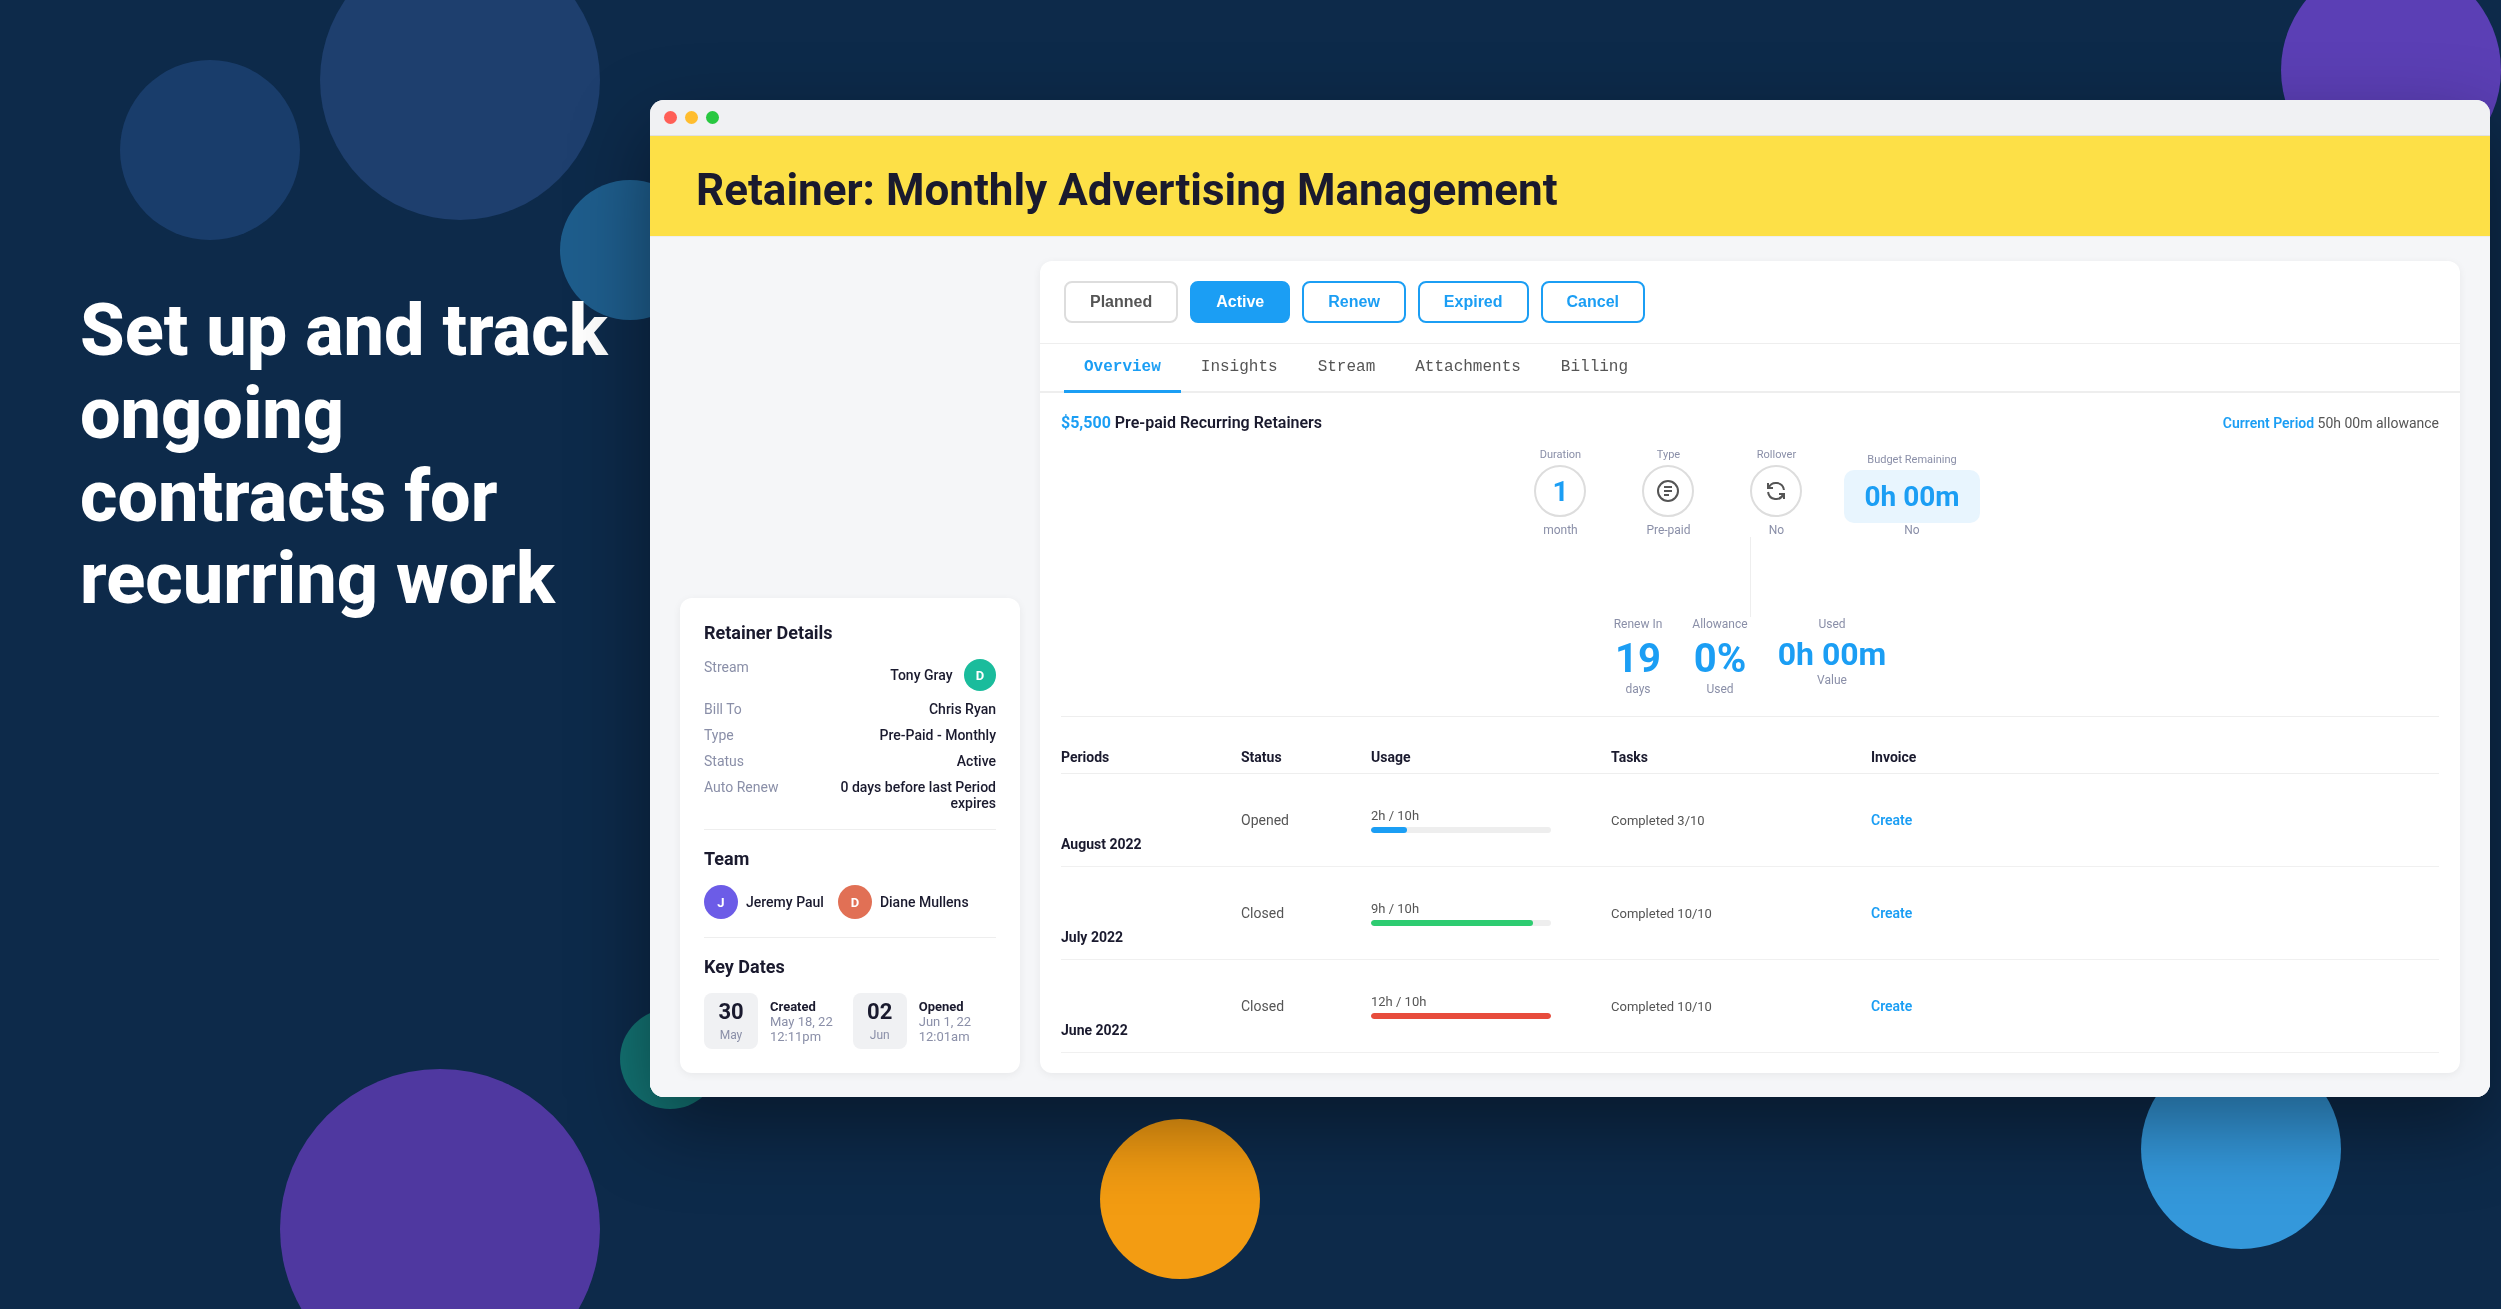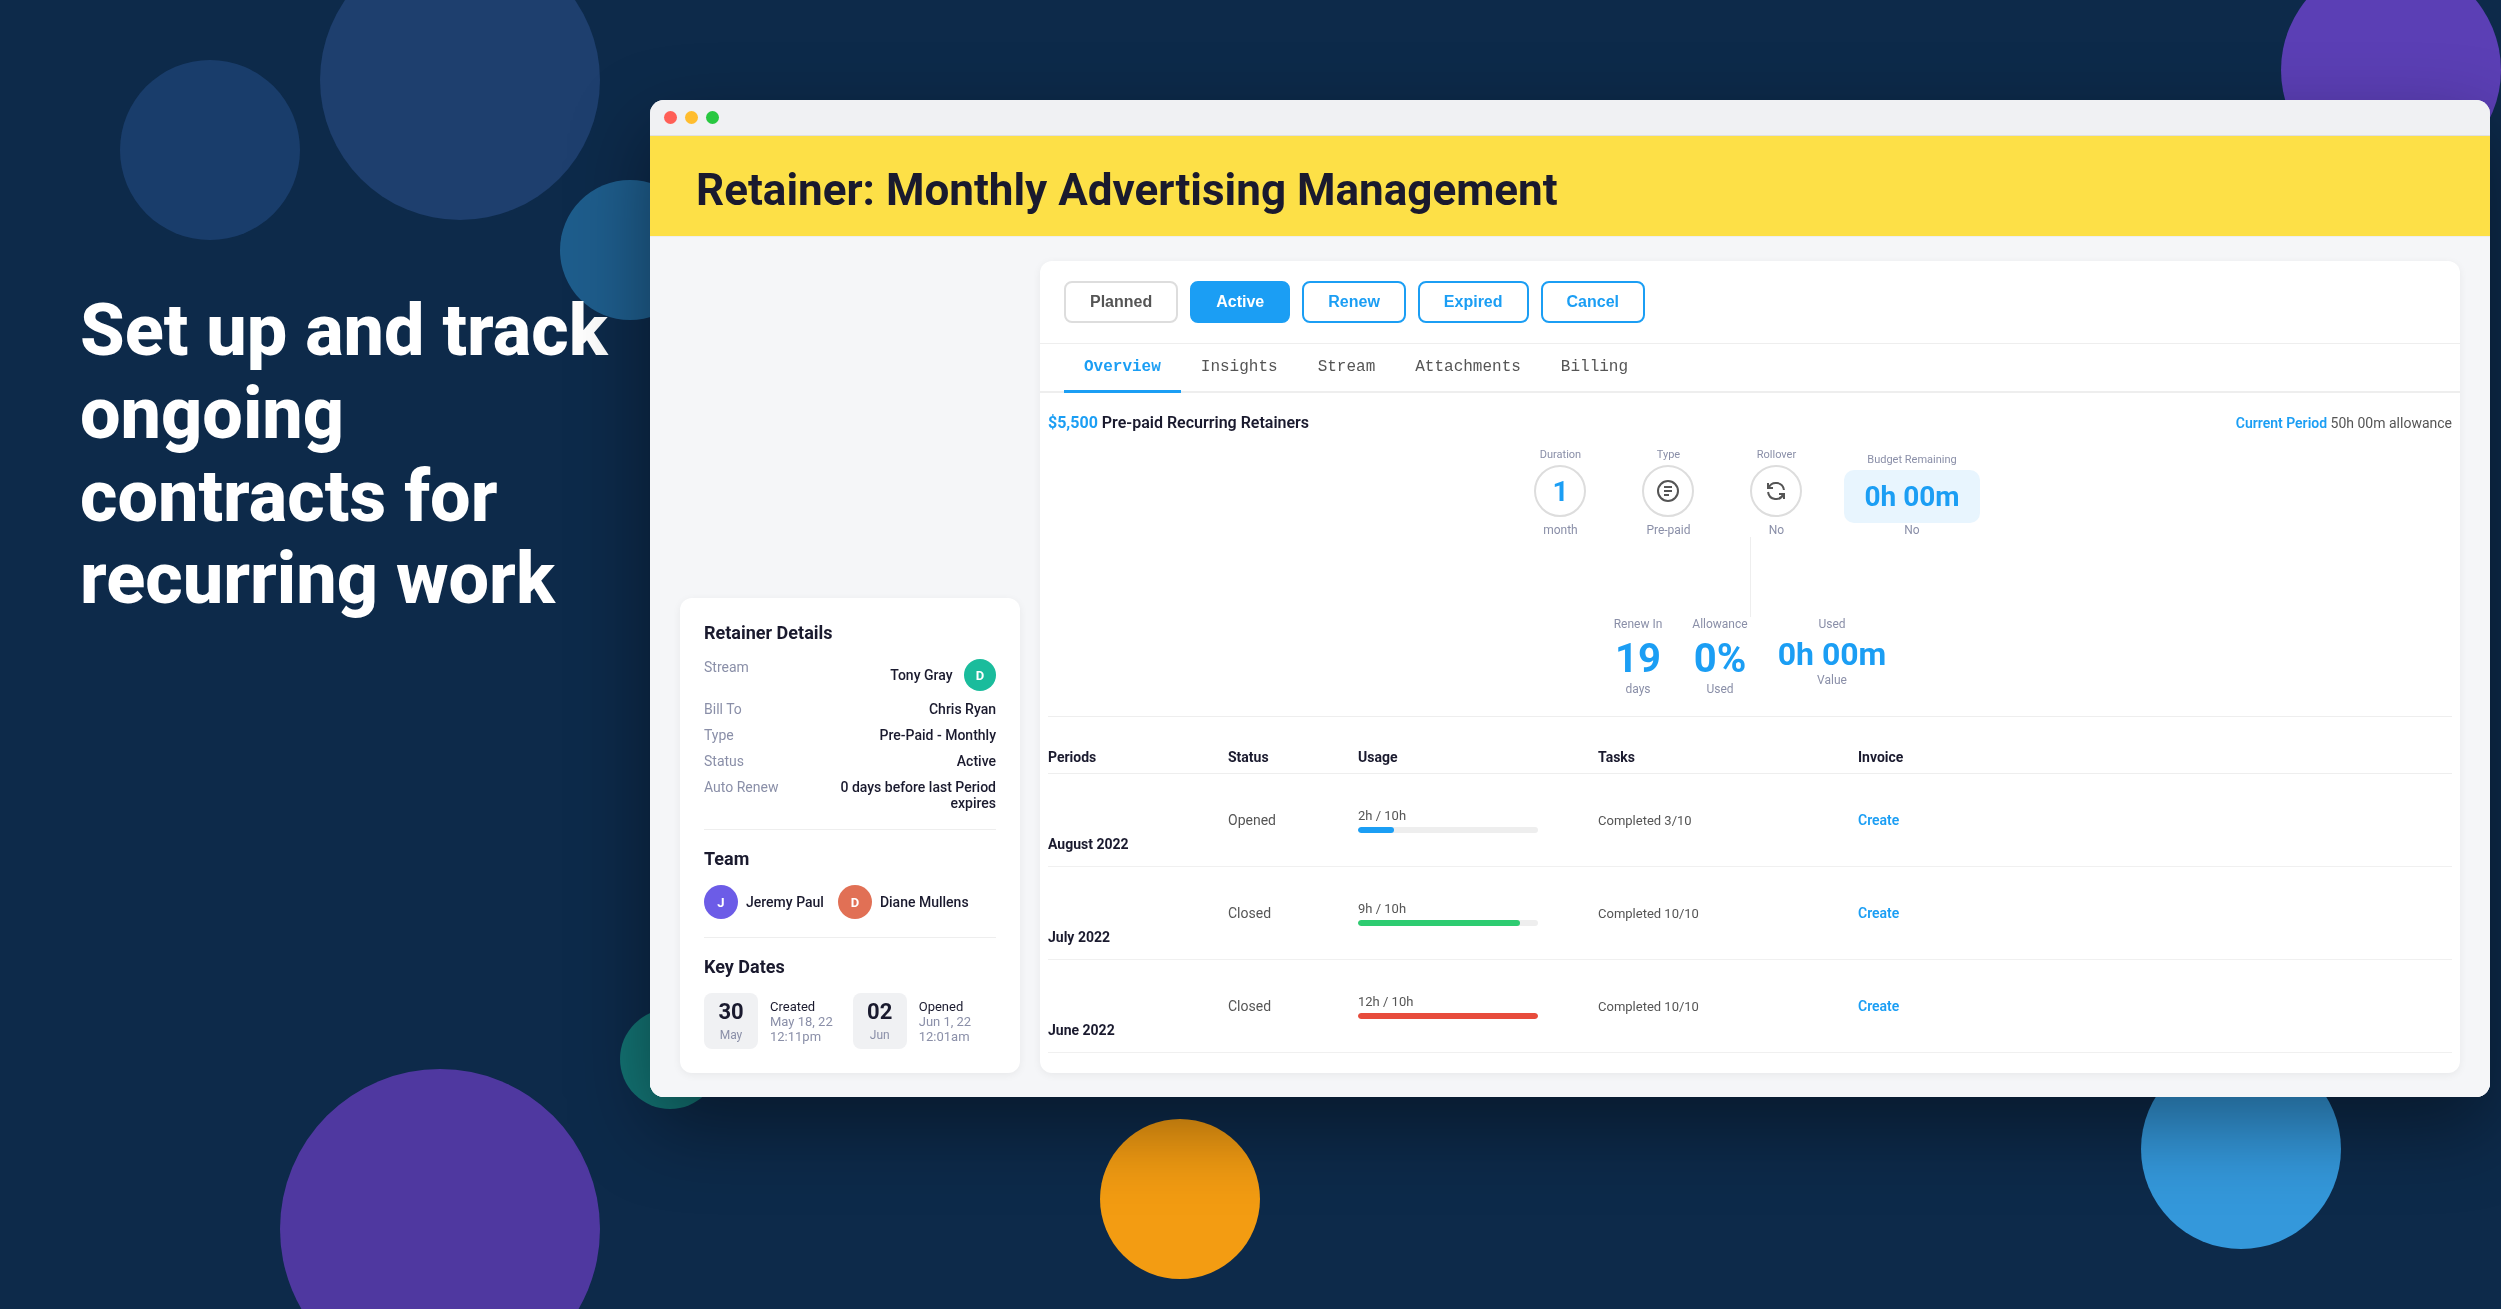--- a/index.html
+++ b/index.html
@@ -198,21 +198,21 @@
       display: block;
     }
     .date-badge .month {
       font-size: 12px;
       color: #8a8fa8;
     }
     .date-info {
       font-size: 13px;
     }
     .date-info .date-type {
-      font-weight: 400;
+      font-weight: 700;
       color: #1a1a2e;
       display: block;
     }
     .date-info .date-detail {
       color: #8a8fa8;
     }
 
     
     .right-panel {
       flex: 1;
@@ -268,21 +268,21 @@
       font-family: Liberation Mono, monospace;
     }
     .tab.active {
       color: #1b9ef4;
       border-bottom-color: #1b9ef4;
       font-weight: 600;
     }
 
     
     .overview-content {
-      padding: 20px 8px;
+      padding: 20px 21px;
     }
 
     
     .stats-header {
       display: flex;
       justify-content: space-between;
       align-items: center;
       margin-bottom: 16px;
     }
     .stats-title {

